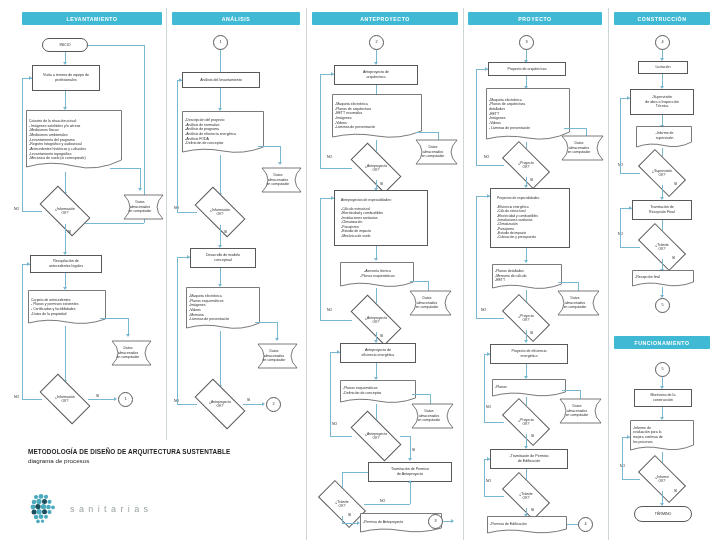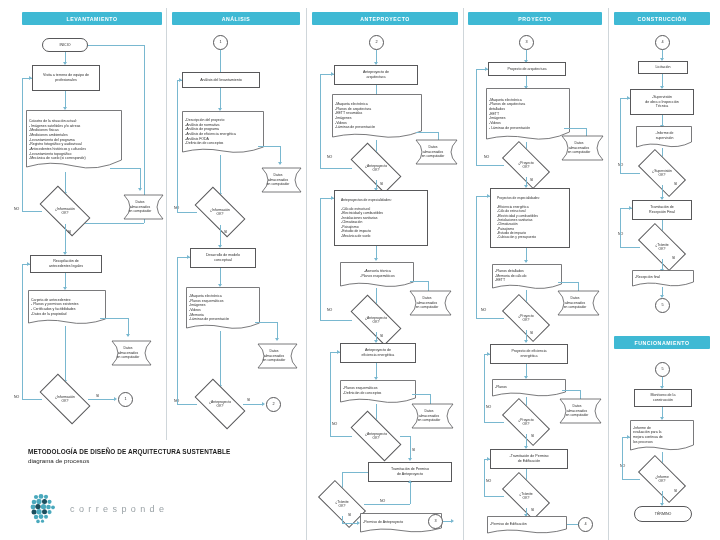--- a/index.html
+++ b/index.html
@@ -926,16 +926,16 @@
             <circle cx="16.5" cy="19.8" r="2.5" fill="#1b4f5e"></circle>
             <circle cx="21.5" cy="20.1" r="2.1"></circle>
           <circle cx="8" cy="25" r="2.2"></circle>
             <circle cx="13" cy="24.6" r="2.4"></circle>
             <circle cx="18" cy="24.8" r="2.0"></circle>
           <circle cx="10" cy="29.4" r="1.8"></circle>
             <circle cx="14.5" cy="29.2" r="1.6"></circle>
         </g>
       </svg>
     </div>
-    <div class="wordmark">corresponde</div>
+    <div class="wordmark">sanitarias</div>
   </div>
 
 </div>
 
 </body></html>

